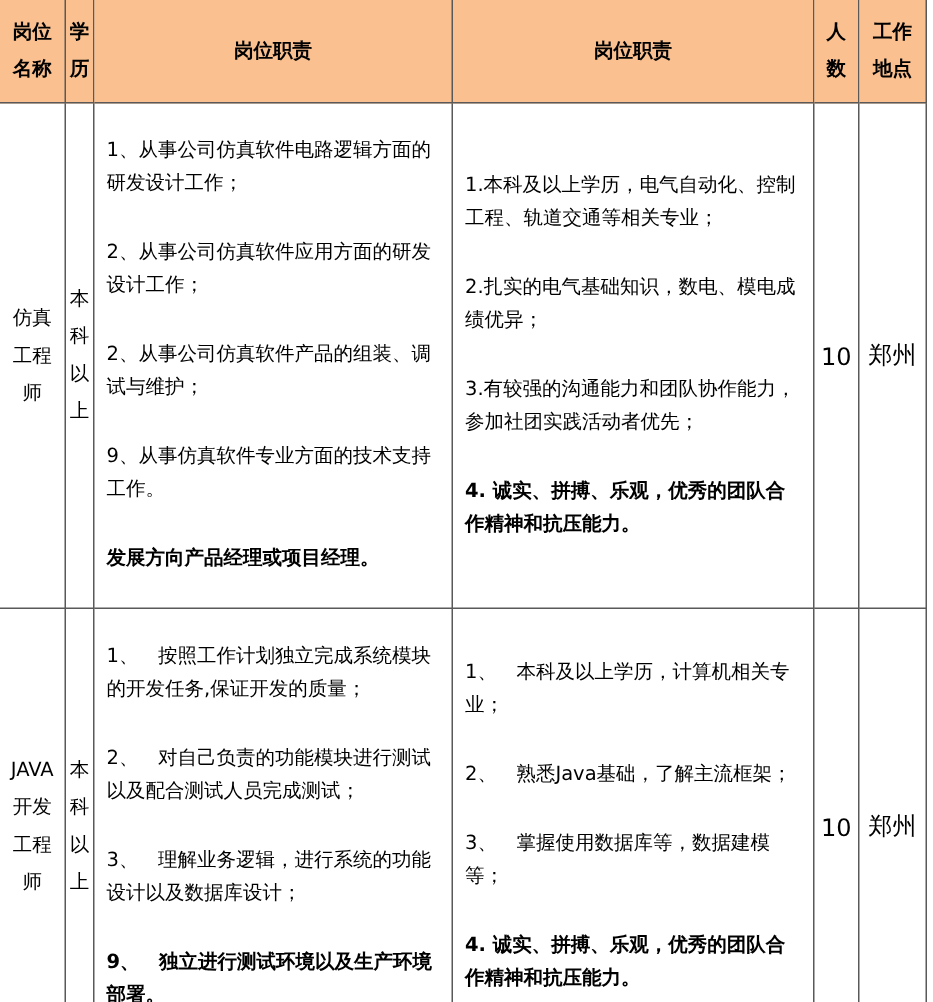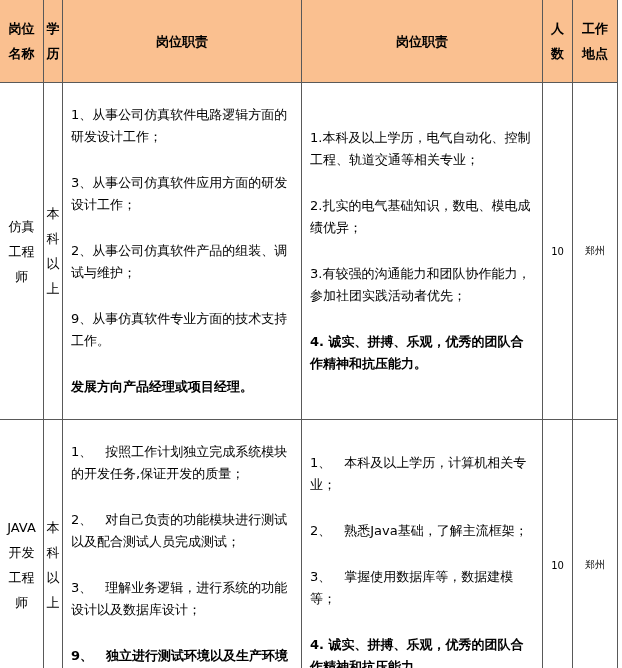--- a/index.html
+++ b/index.html
@@ -22,40 +22,40 @@
     width:618px;
   }
   .job-table th,.job-table td{
     box-sizing:border-box;
     border-right:1px solid var(--border);
     border-bottom:1px solid var(--border);
     vertical-align:middle;
     padding:0;
     overflow:hidden;
   }
-  .job-table thead tr{height:83px;}
+  .job-table thead tr{height:69px;}
   .job-table tbody tr.r1{height:327px;}
   .job-table tbody tr.r2{height:271px;}
   .job-table th{
     background:var(--header-bg);
     font-size:13px;
     font-weight:bold;
     line-height:25px;
     text-align:center;
     white-space:pre-line;
   }
   td.cell-center{
     text-align:center;
     font-size:13px;
     line-height:25px;
     white-space:pre-line;
   }
   td.cell-num{
     text-align:center;
-    font-size:10px;
+    font-size:16px;
   }
   td.cell-paras{
     padding:21px 8px;
   }
   td.cell-paras p.item{
     margin:0 0 24px 0;
     font-size:13px;
     line-height:22px;
     text-align:left;
     word-break:break-all;
@@ -93,21 +93,21 @@
       <td class="cell-center">仿真
 工程
 师</td>
       <td class="cell-center">本
 科
 以
 上</td>
       <td class="cell-paras">
         <div>
             <p class="item">1、从事公司仿真软件电路逻辑方面的研发设计工作；</p>
-            <p class="item">3、从事公司仿真软件应用方面的研发设计工作；</p>
+            <p class="item">2、从事公司仿真软件应用方面的研发设计工作；</p>
             <p class="item">2、从事公司仿真软件产品的组装、调试与维护；</p>
             <p class="item">9、从事仿真软件专业方面的技术支持工作。</p>
             <p class="item">发展方向产品经理或项目经理。</p>
           </div>
       </td>
       <td class="cell-paras">
         <div>
             <p class="item">1.本科及以上学历，电气自动化、控制工程、轨道交通等相关专业；</p>
             <p class="item">2.扎实的电气基础知识，数电、模电成绩优异；</p>
             <p class="item">3.有较强的沟通能力和团队协作能力，参加社团实践活动者优先；</p>

